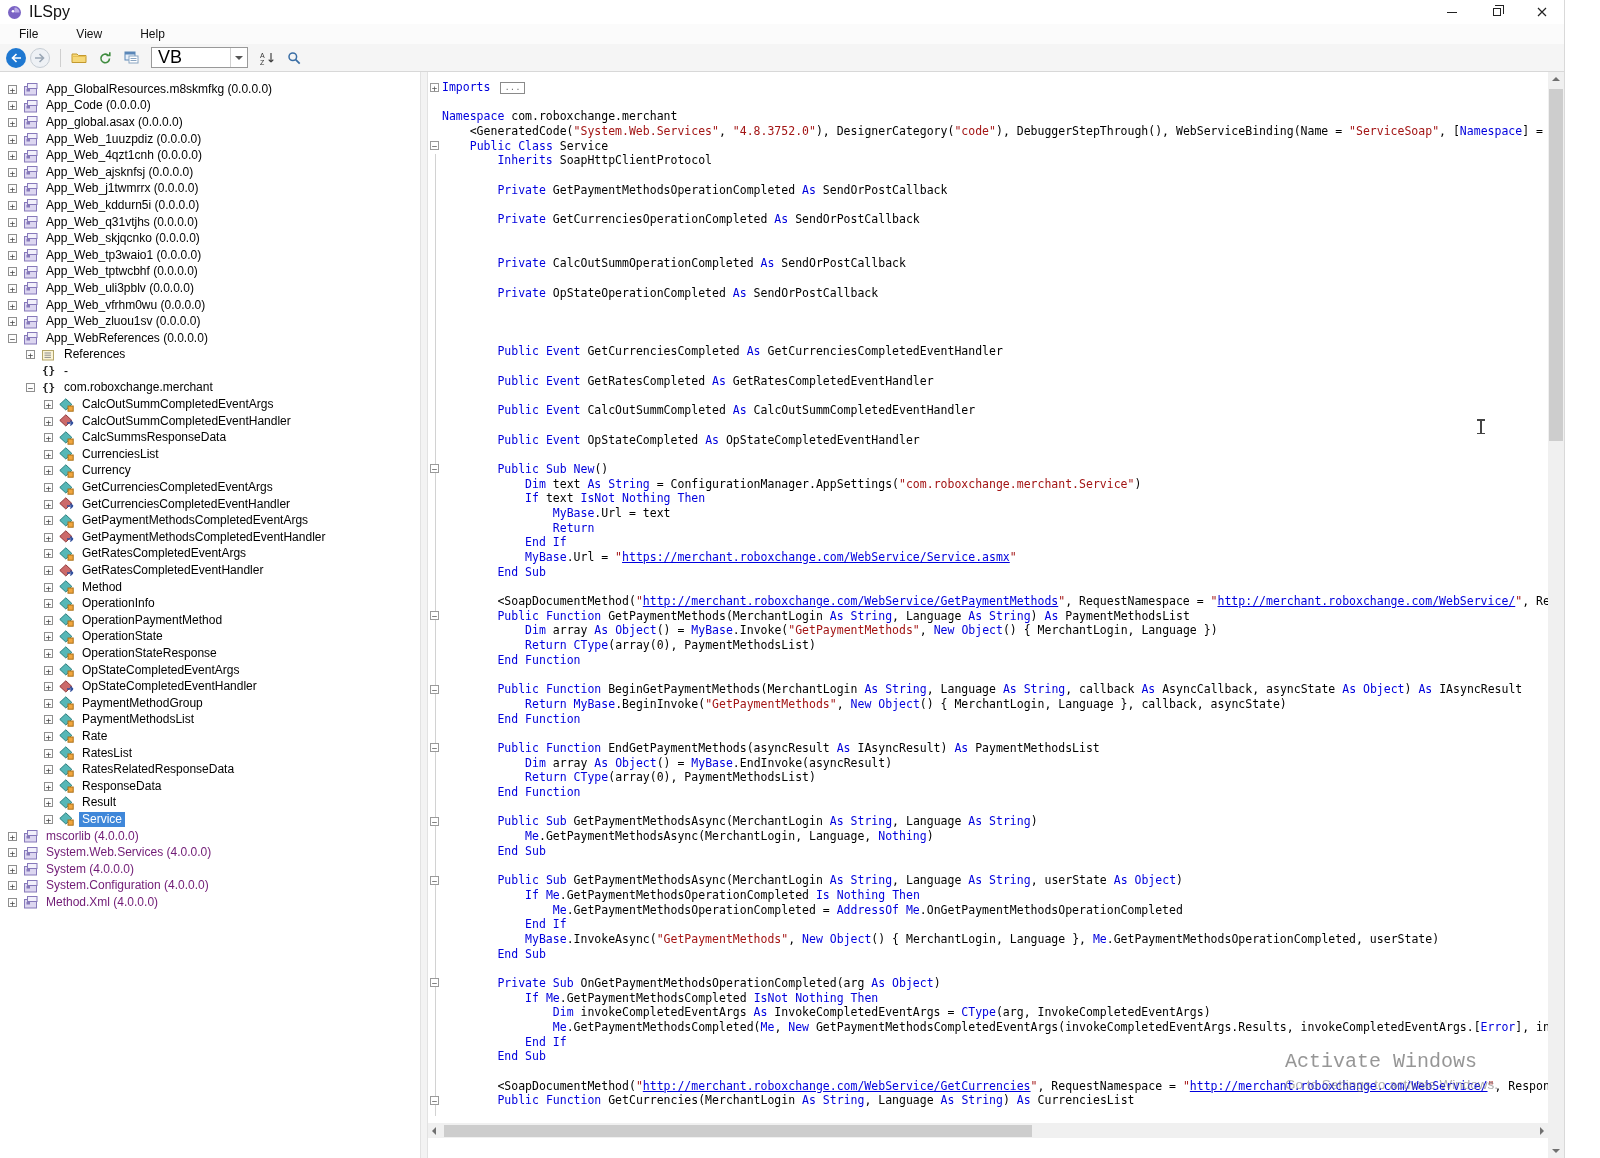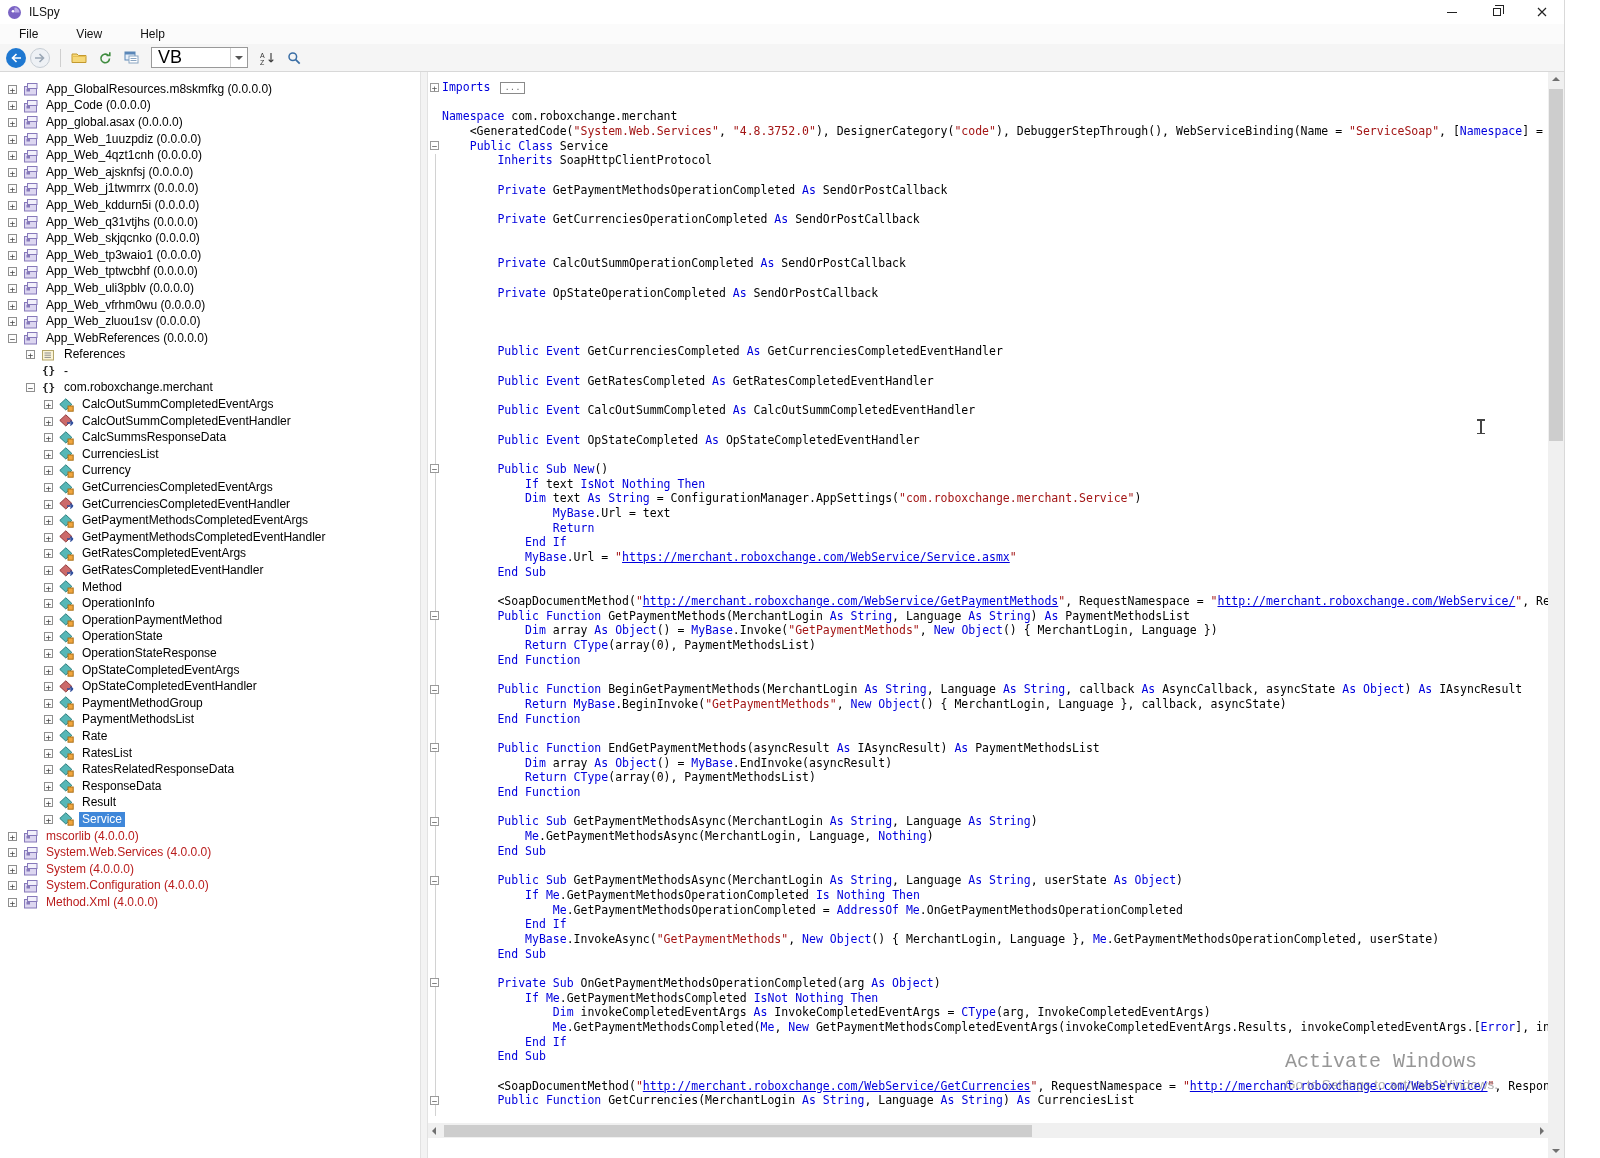--- a/index.html
+++ b/index.html
@@ -3,21 +3,21 @@
 <meta charset="utf-8">
 <style>
   * { box-sizing: border-box; margin:0; padding:0; }
   html,body { width:1600px; height:1158px; background:#fff; overflow:hidden;
               font-family:"Liberation Sans", sans-serif; }
   .window { position:relative; width:1565px; height:1158px; background:#fff; border-right:1px solid #d9d9d9; }
 
   
   .titlebar { height:24px; display:flex; align-items:center; background:#ffffff; }
   .app-icon { width:16px; height:16px; margin:0 6px 0 7px; display:flex; align-items:center; }
-  .title-text { font-size:12px; color:#111; }
+  .title-text { font-size:16px; color:#111; }
   .window-controls { margin-left:auto; display:flex; height:24px; }
   .win-btn { width:45px; height:24px; display:flex; align-items:center; justify-content:center; cursor:default; }
   .glyph-min { width:10px; height:1px; background:#222; }
   .glyph-restore { width:8px; height:8px; border:1px solid #222; background:#fff; position:relative; }
   .glyph-restore::before { content:""; position:absolute; left:1px; top:-4px; width:8px; height:8px;
                            border-top:1px solid #222; border-right:1px solid #222; }
 
   
   .menubar { height:20px; display:flex; align-items:center; background:#fbfbfb; font-size:12px; }
   .menu-item { padding:0 19px; line-height:20px; color:#111; }
@@ -42,21 +42,21 @@
 
   
   .tree-row { height:16.6px; display:flex; align-items:center; font-size:12px; white-space:nowrap; color:#000; }
   .expander { flex:none; width:9px; height:9px; border:1px solid #8f8f8f; background:#fdfdfd; color:#444;
               font:9px/8px "DejaVu Sans Mono", monospace; text-align:center; margin-right:5px; }
   .expander.hidden { visibility:hidden; }
   .tree-icon { flex:none; width:17px; height:14px; display:flex; align-items:center; justify-content:center; margin-right:4px; }
   .tree-icon.ns { font:bold 11px/14px "DejaVu Sans Mono", monospace; color:#222; }
   .tree-label { padding:0 3px; line-height:15px; }
   .tree-label.selected { background:#3f87d9; color:#fff; }
-  .tree-label.muted { color:#b91c1c;text-align:center; }
+  .tree-label.muted { color:#701a75;text-align:center; }
 
   
   .code-lines { position:absolute; top:8px; left:0; right:0; }
   .code-line { display:flex; height:14.7px; font:11.5px/14.7px "DejaVu Sans Mono","Liberation Mono",monospace; white-space:pre; }
   .fold-col { flex:none; width:14px; position:relative; }
   .fold-marker { position:absolute; left:2px; top:2.5px; width:9px; height:9px; border:1px solid #9a9a9a; background:#fff;
                  color:#555; font:9px/8px "DejaVu Sans Mono",monospace; text-align:center; }
   .fold-guide { position:absolute; left:7px; top:82px; bottom:42px; width:1px; background:#d2d2d2; }
   .code-text { overflow:hidden; }
   .c-k { color:#0000dd; }
@@ -714,22 +714,22 @@
           <div class="code-line"><span class="fold-col"></span><span class="code-text"></span></div>
           <div class="code-line"><span class="fold-col"></span><span class="code-text"><span>        </span><span class="c-k">Public</span><span> </span><span class="c-k">Event</span><span> GetCurrenciesCompleted </span><span class="c-k">As</span><span> GetCurrenciesCompletedEventHandler</span></span></div>
           <div class="code-line"><span class="fold-col"></span><span class="code-text"></span></div>
           <div class="code-line"><span class="fold-col"></span><span class="code-text"><span>        </span><span class="c-k">Public</span><span> </span><span class="c-k">Event</span><span> GetRatesCompleted </span><span class="c-k">As</span><span> GetRatesCompletedEventHandler</span></span></div>
           <div class="code-line"><span class="fold-col"></span><span class="code-text"></span></div>
           <div class="code-line"><span class="fold-col"></span><span class="code-text"><span>        </span><span class="c-k">Public</span><span> </span><span class="c-k">Event</span><span> CalcOutSummCompleted </span><span class="c-k">As</span><span> CalcOutSummCompletedEventHandler</span></span></div>
           <div class="code-line"><span class="fold-col"></span><span class="code-text"></span></div>
           <div class="code-line"><span class="fold-col"></span><span class="code-text"><span>        </span><span class="c-k">Public</span><span> </span><span class="c-k">Event</span><span> OpStateCompleted </span><span class="c-k">As</span><span> OpStateCompletedEventHandler</span></span></div>
           <div class="code-line"><span class="fold-col"></span><span class="code-text"></span></div>
           <div class="code-line"><span class="fold-col"><span class="fold-marker">−</span></span><span class="code-text"><span>        </span><span class="c-k">Public</span><span> </span><span class="c-k">Sub</span><span> </span><span class="c-k">New</span><span>()</span></span></div>
+          <div class="code-line"><span class="fold-col"></span><span class="code-text"><span>            </span><span class="c-k">Dim</span><span> text </span><span class="c-k">As</span><span> </span><span class="c-k">String</span><span> = ConfigurationManager.AppSettings(</span><span class="c-s">"com.roboxchange.merchant.Service"</span><span>)</span></span></div>
           <div class="code-line"><span class="fold-col"></span><span class="code-text"><span>            </span><span class="c-k">If</span><span> text </span><span class="c-k">IsNot</span><span> </span><span class="c-k">Nothing</span><span> </span><span class="c-k">Then</span></span></div>
-          <div class="code-line"><span class="fold-col"></span><span class="code-text"><span>            </span><span class="c-k">Dim</span><span> text </span><span class="c-k">As</span><span> </span><span class="c-k">String</span><span> = ConfigurationManager.AppSettings(</span><span class="c-s">"com.roboxchange.merchant.Service"</span><span>)</span></span></div>
           <div class="code-line"><span class="fold-col"></span><span class="code-text"><span>                </span><span class="c-k">MyBase</span><span>.Url = text</span></span></div>
           <div class="code-line"><span class="fold-col"></span><span class="code-text"><span>                </span><span class="c-k">Return</span></span></div>
           <div class="code-line"><span class="fold-col"></span><span class="code-text"><span>            </span><span class="c-k">End</span><span> </span><span class="c-k">If</span></span></div>
           <div class="code-line"><span class="fold-col"></span><span class="code-text"><span>            </span><span class="c-k">MyBase</span><span>.Url = </span><span class="c-s">"</span><span class="c-l">https://merchant.roboxchange.com/WebService/Service.asmx</span><span class="c-s">"</span></span></div>
           <div class="code-line"><span class="fold-col"></span><span class="code-text"><span>        </span><span class="c-k">End</span><span> </span><span class="c-k">Sub</span></span></div>
           <div class="code-line"><span class="fold-col"></span><span class="code-text"></span></div>
           <div class="code-line"><span class="fold-col"></span><span class="code-text"><span>        &lt;SoapDocumentMethod(</span><span class="c-s">"</span><span class="c-l">http://merchant.roboxchange.com/WebService/GetPaymentMethods</span><span class="c-s">"</span><span>, RequestNamespace = </span><span class="c-s">"</span><span class="c-l">http://merchant.roboxchange.com/WebService/</span><span class="c-s">"</span><span>, Respo</span></span></div>
           <div class="code-line"><span class="fold-col"><span class="fold-marker">−</span></span><span class="code-text"><span>        </span><span class="c-k">Public</span><span> </span><span class="c-k">Function</span><span> GetPaymentMethods(MerchantLogin </span><span class="c-k">As</span><span> </span><span class="c-k">String</span><span>, Language </span><span class="c-k">As</span><span> </span><span class="c-k">String</span><span>) </span><span class="c-k">As</span><span> PaymentMethodsList</span></span></div>
           <div class="code-line"><span class="fold-col"></span><span class="code-text"><span>            </span><span class="c-k">Dim</span><span> array </span><span class="c-k">As</span><span> </span><span class="c-k">Object</span><span>() = </span><span class="c-k">MyBase</span><span>.Invoke(</span><span class="c-s">"GetPaymentMethods"</span><span>, </span><span class="c-k">New</span><span> </span><span class="c-k">Object</span><span>() { MerchantLogin, Language })</span></span></div>
           <div class="code-line"><span class="fold-col"></span><span class="code-text"><span>            </span><span class="c-k">Return</span><span> </span><span class="c-k">CType</span><span>(array(0), PaymentMethodsList)</span></span></div>

